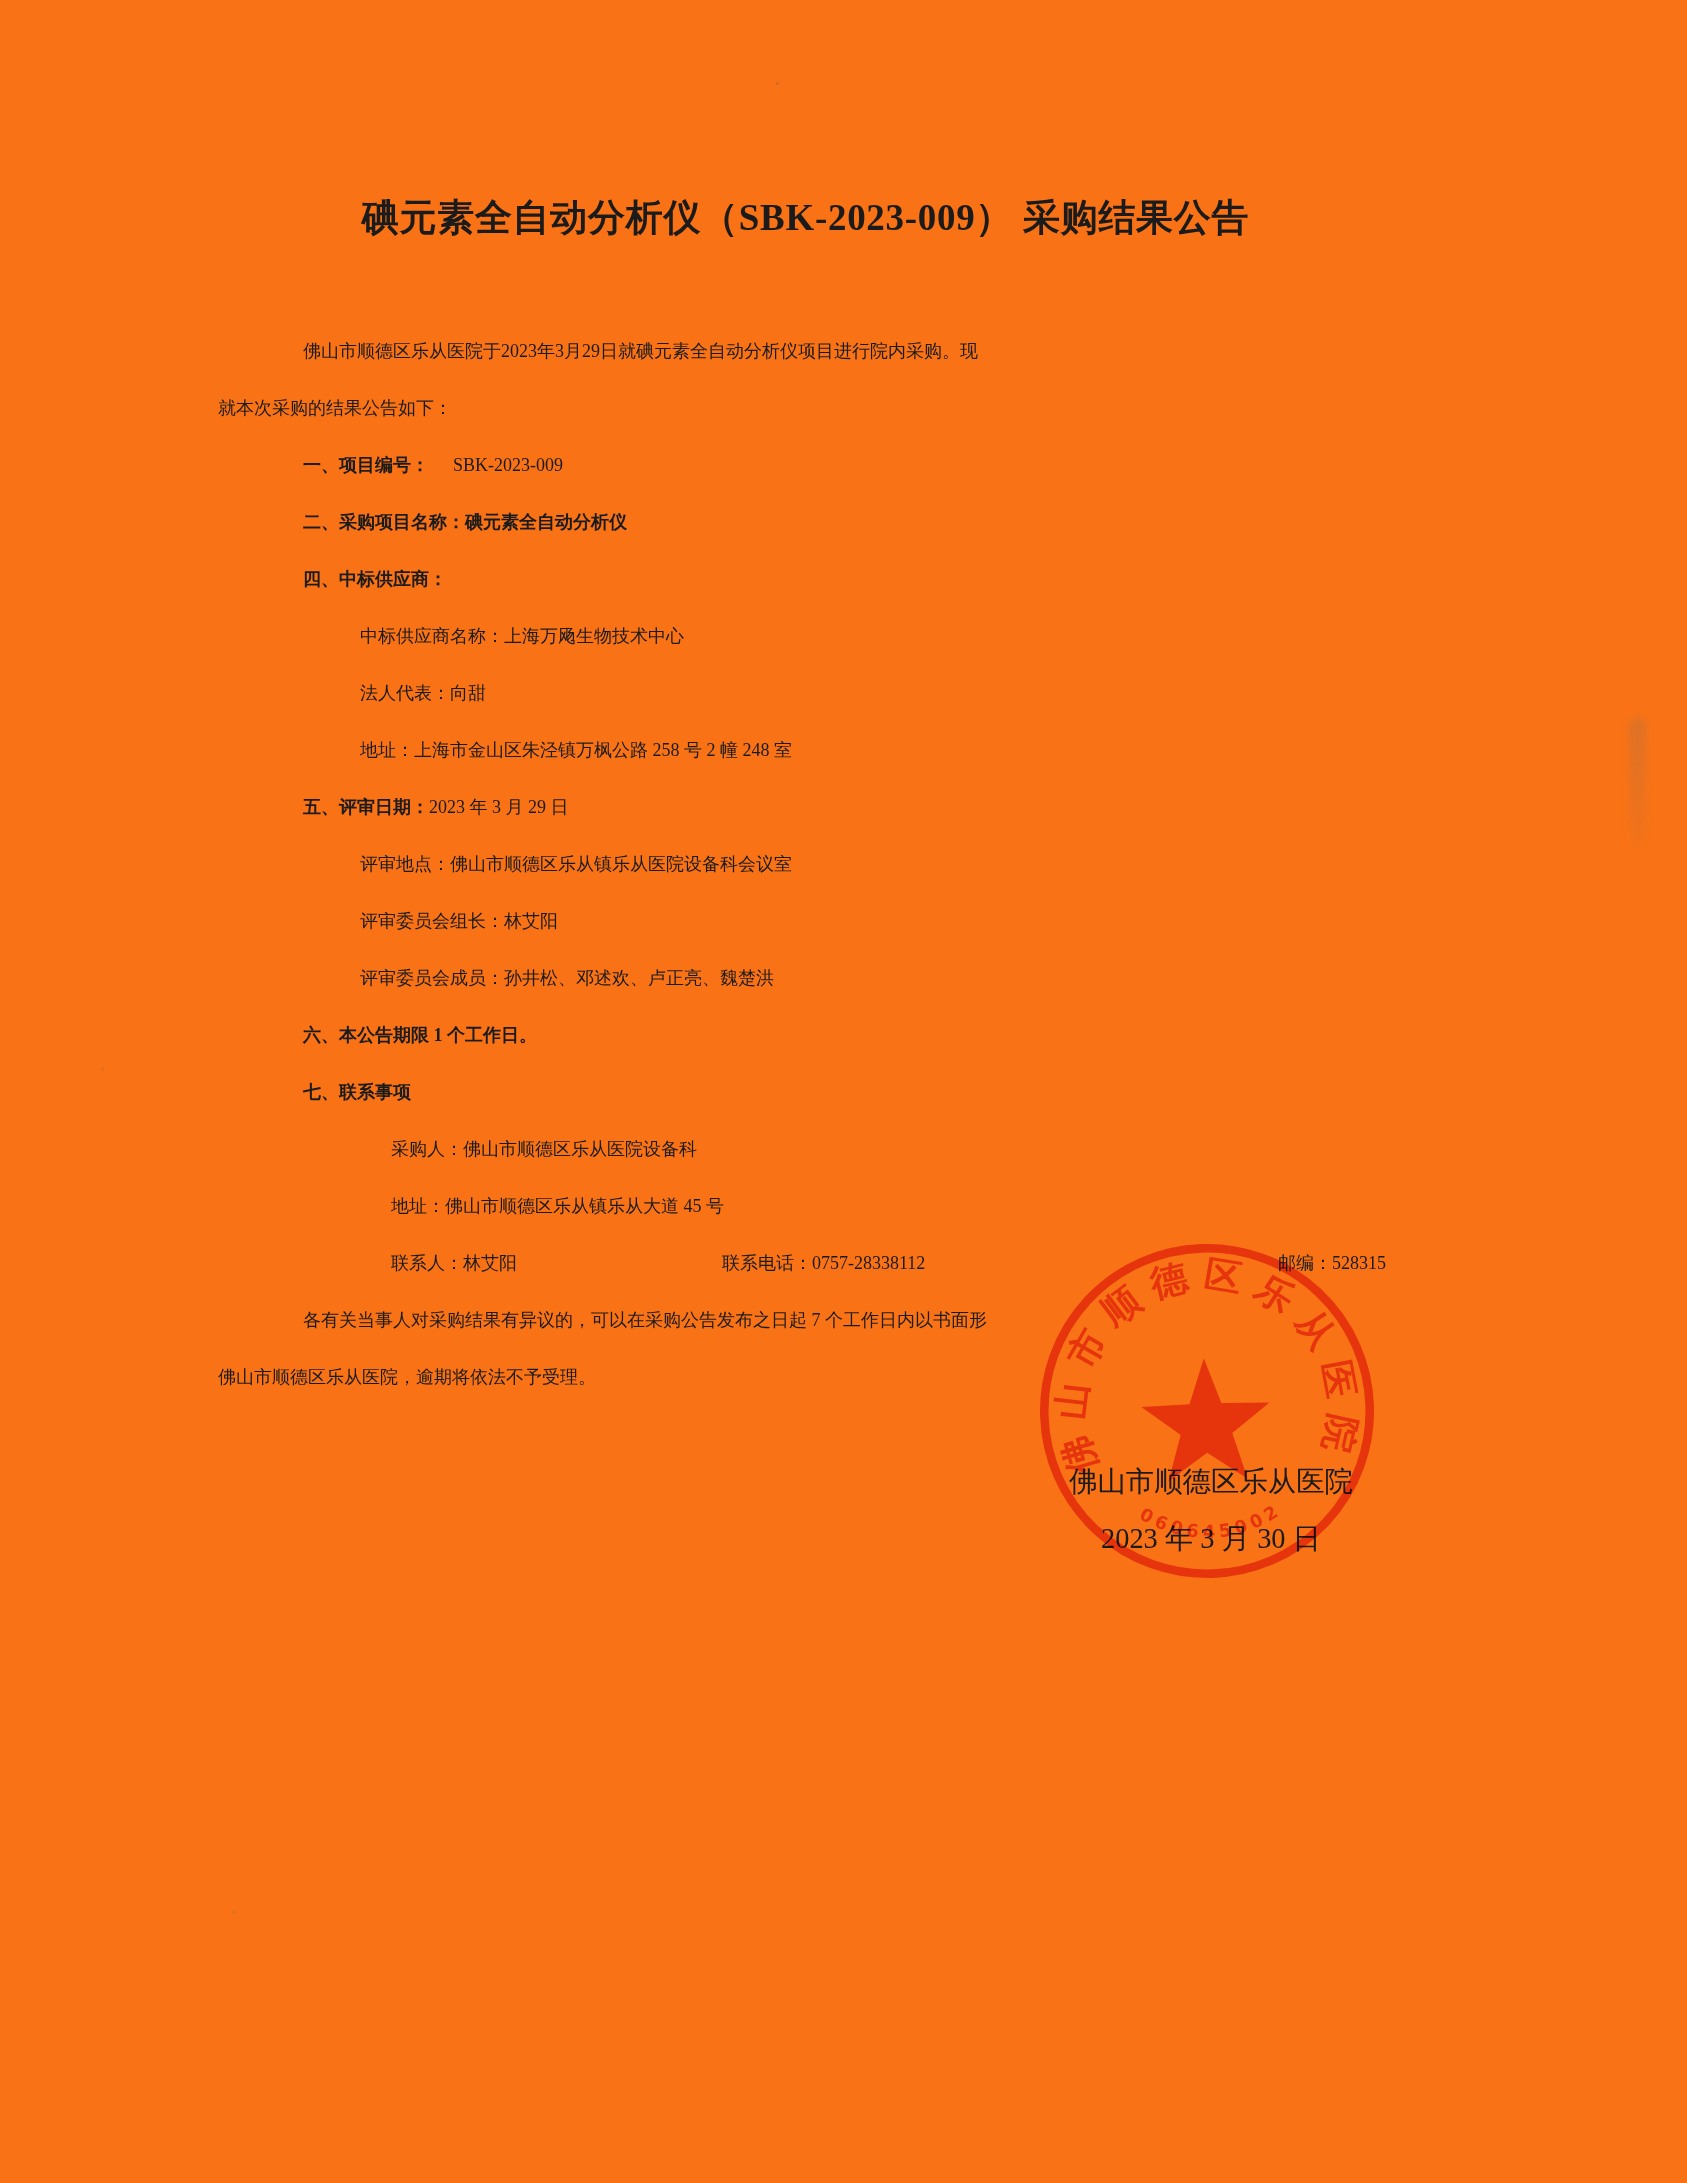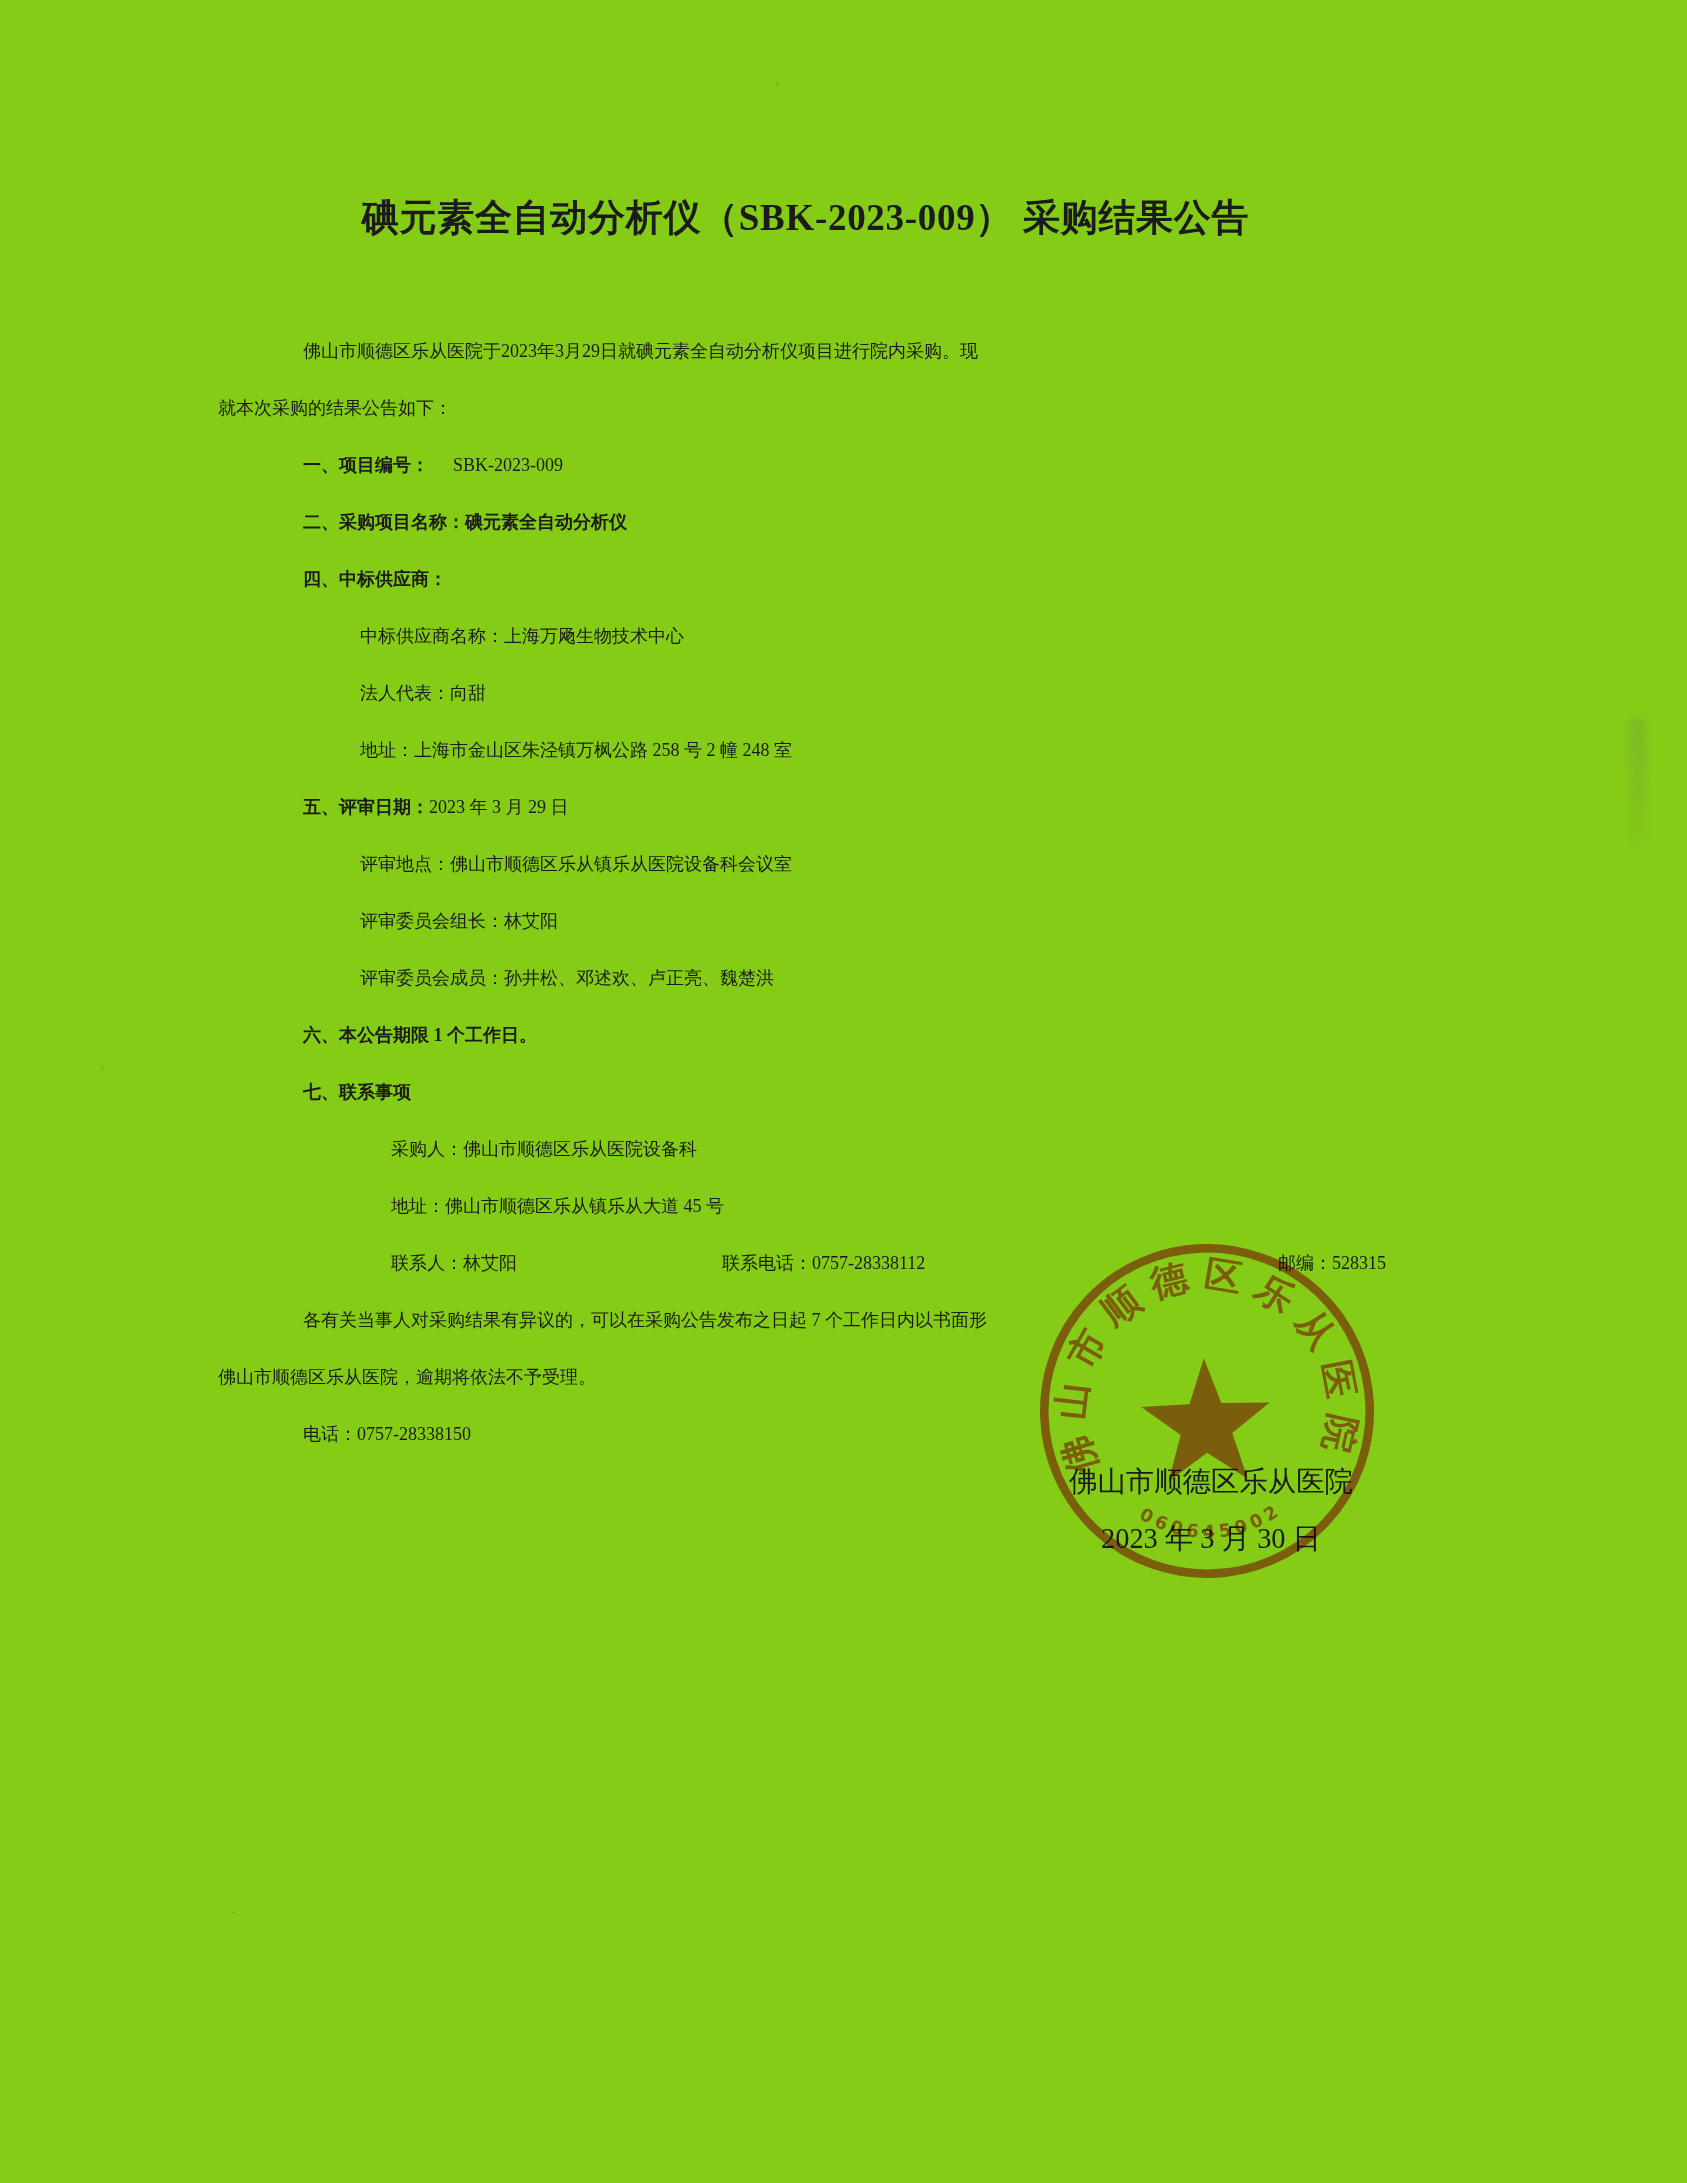--- a/index.html
+++ b/index.html
@@ -1,20 +1,20 @@
 <!DOCTYPE html>
 <html style="--seal-color: #e8566b;font-size:10.6px"><head>
 <meta charset="utf-8">
 <style>
   html,body{margin:0;padding:0;background:#e9e9e9;}
   .page{
     position:relative;
     width:1687px;height:2183px;
     margin:0 auto;
-    background:#84cc16;
+    background:#f97316;
     font-family:"Liberation Serif","DejaVu Serif",serif;
     color:#1b1b1b;
     overflow:hidden;
   }
   .title{
     position:absolute;top:193px;left:218px;width:1175px;
     text-align:center;font-size:37px;font-weight:bold;letter-spacing:0.7px;
     white-space:pre;
   }
   .content{
@@ -93,21 +93,20 @@
     <div class="line i3"><span>地址：佛山市顺德区乐从镇乐从大道 45 号</span></div>
 
     <div class="line contact">
       <span class="c1">联系人：林艾阳</span>
       <span class="c2">联系电话：0757-28338112</span>
       <span class="c3">邮编：528315</span>
     </div>
 
     <div class="line i1"><span>各有关当事人对采购结果有异议的，可以在采购公告发布之日起 7 个工作日内以书面形</span></div>
     <div class="line"><span>佛山市顺德区乐从医院，逾期将依法不予受理。</span></div>
-    <div class="line i1"><span>电话：0757-28338150</span></div>
   </div>
 
   <div class="sig">
     <div class="line">佛山市顺德区乐从医院</div>
     <div class="line">2023 年 3 月 30 日</div>
   </div>
 
   <svg class="seal" viewBox="0 0 520 520" aria-hidden="true">
     <circle class="ring" cx="260" cy="260" r="246"></circle>
     <polygon class="star" points="258,180 233.9,248.8 161,250.5 219,294.7 198,364.5 258,323 318,364.5 297,294.7 355,250.5 282.1,248.8"></polygon>

